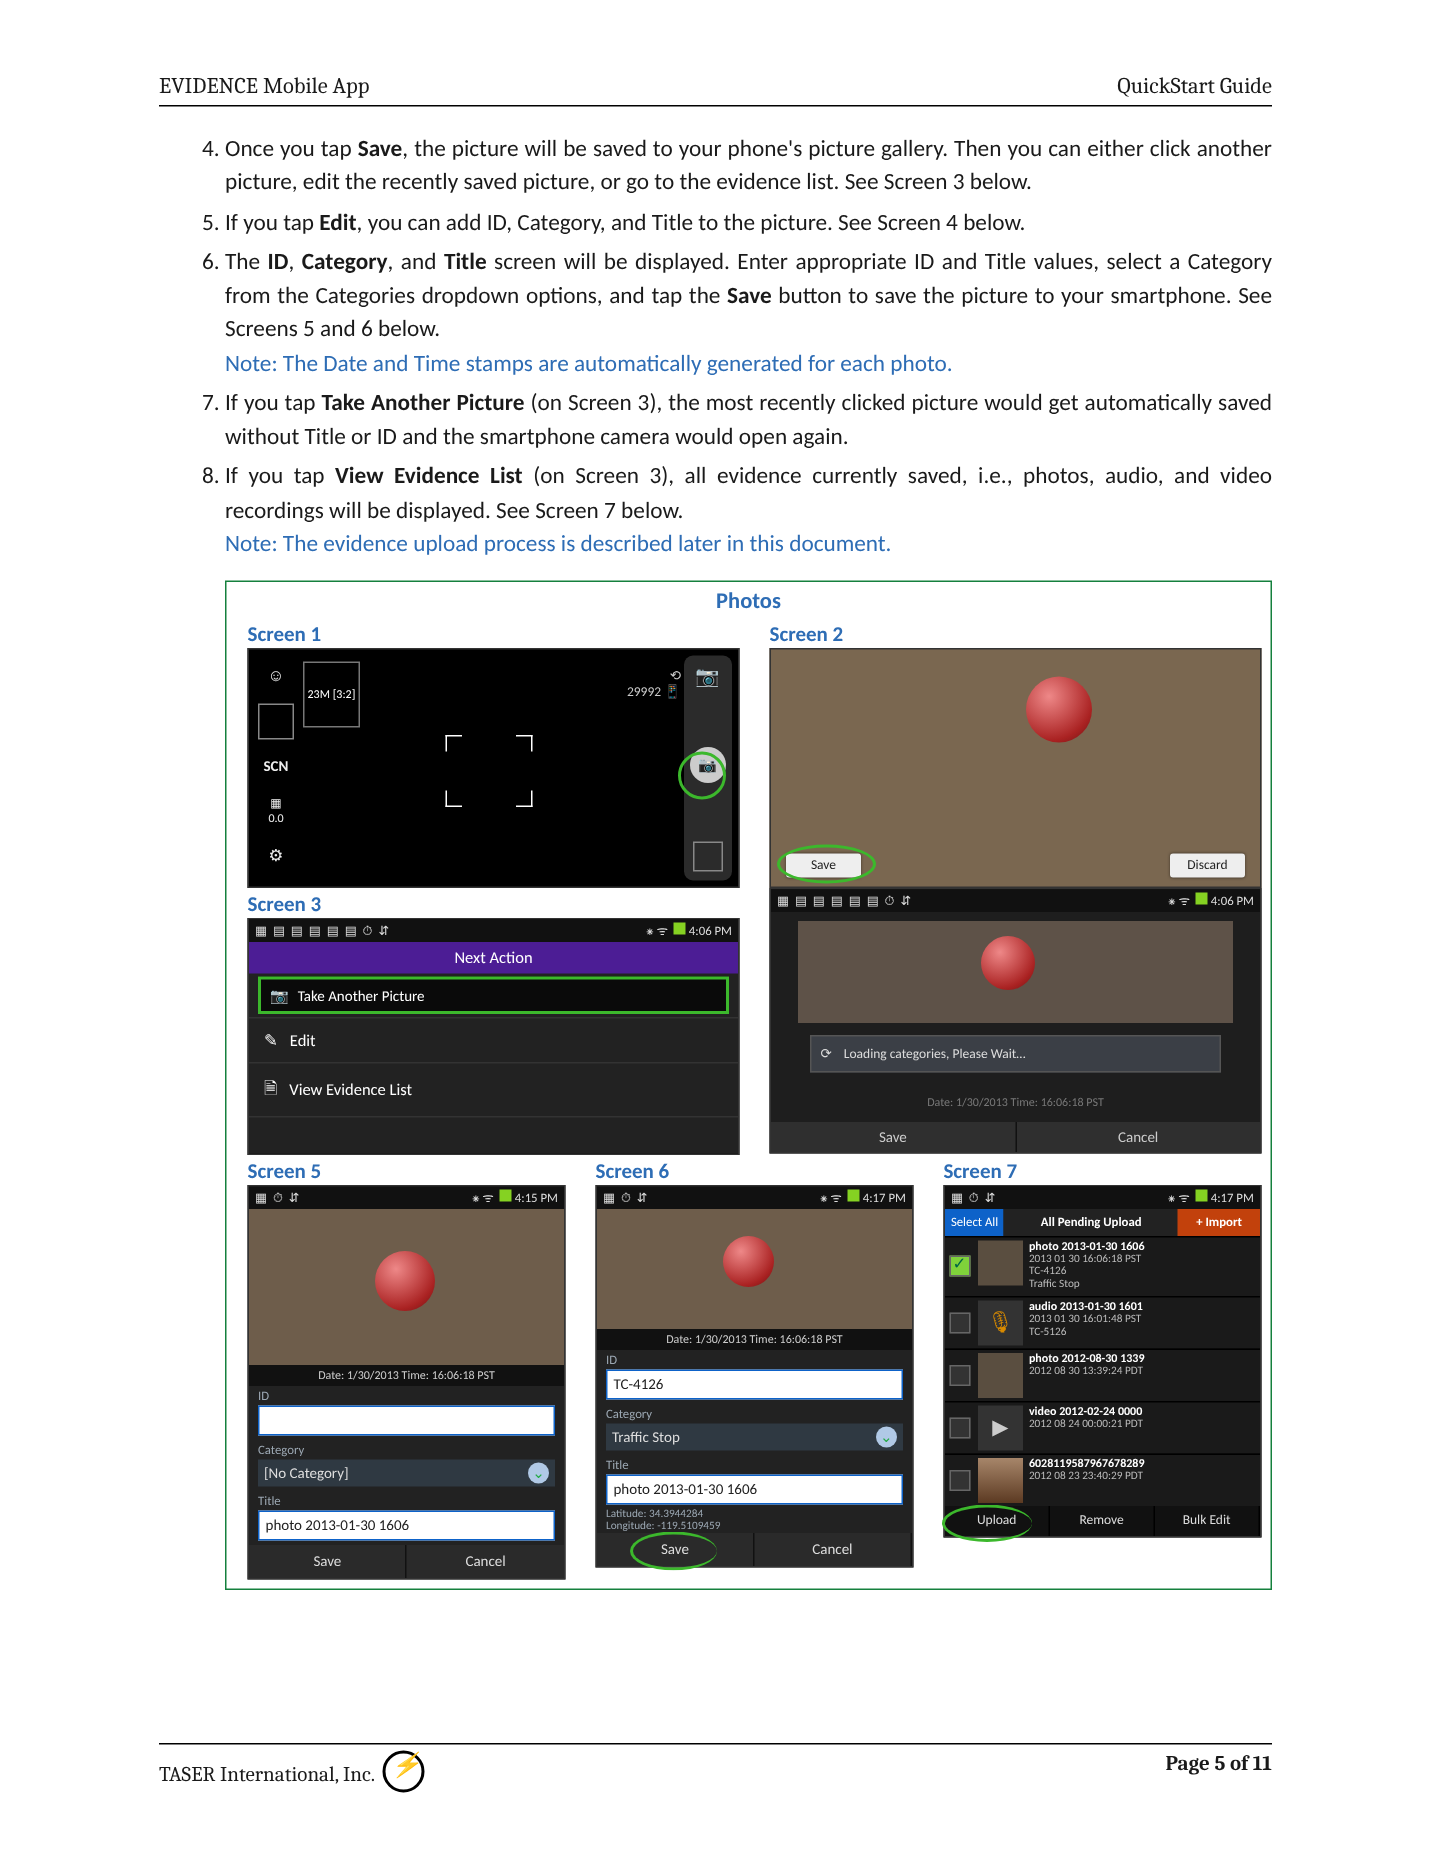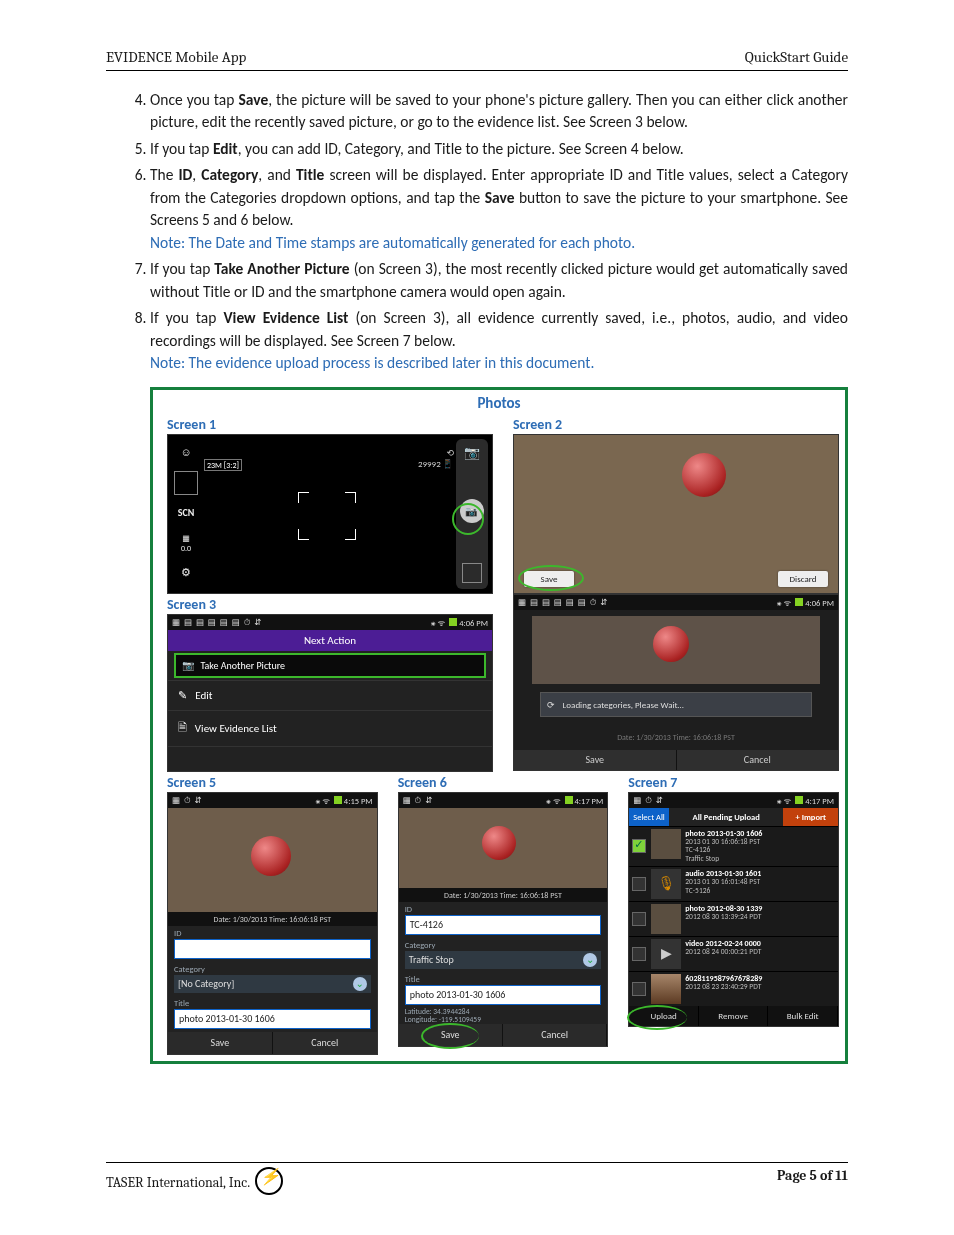--- a/index.html
+++ b/index.html
@@ -29,21 +29,21 @@
     margin: 0 0 12px 0;
     padding-left: 44px;
     font-size: 15.5px;
     line-height: 1.45;
   }
   ol.instructions li { margin-bottom: 4px; text-align: justify; }
   .note-blue { color: #2e6db5; }
   .bold { font-weight: 700; }
 
   .figure-box {
-    border: 3px solid #15803d;
+    border: 1px solid #15803d;
     margin: 8px 0 0 44px;
     padding-bottom: 6px;
   }
   .fig-title {
     text-align: center;
     color: #2e6db5;
     font-weight: 700;
     font-size: 15px;
     margin: 4px 0 2px 0;
   }
@@ -194,21 +194,21 @@
             <div class="s1-ico">☺</div>
             <div class="s1-ico" style="border:1px solid #888;"></div>
             <div class="s1-ico s1-scn">SCN</div>
             <div class="s1-ico" style="flex-direction:column;font-size:8px;">▦<span>0.0</span></div>
             <div class="s1-ico">⚙</div>
           </div>
           <div class="s1-topright">
             <div>⟲</div>
             <div><span>29992</span> 📱</div>
           </div>
-          <div style="position:absolute;left:36px;top:24px;font-size:8px;border:1px solid #777;padding:0 2px;">23M [3:2]</div>
+          <div style="position:absolute;left:36px;top:8px;font-size:8px;border:1px solid #777;padding:16px 2px;">23M [3:2]</div>
           <div class="s1-focus">
             <span class="s1-corner" style="left:-6px;top:-6px;border-right:none;border-bottom:none;"></span>
             <span class="s1-corner" style="right:-6px;top:-6px;border-left:none;border-bottom:none;"></span>
             <span class="s1-corner" style="left:-6px;bottom:-6px;border-right:none;border-top:none;"></span>
             <span class="s1-corner" style="right:-6px;bottom:-6px;border-left:none;border-top:none;"></span>
           </div>
           <div class="s1-right">
             <div style="color:#aaa;font-size:13px;">📷</div>
             <div class="s1-shutter">📷</div>
             <div style="width:18px;height:18px;border:1px solid #888;"></div>

